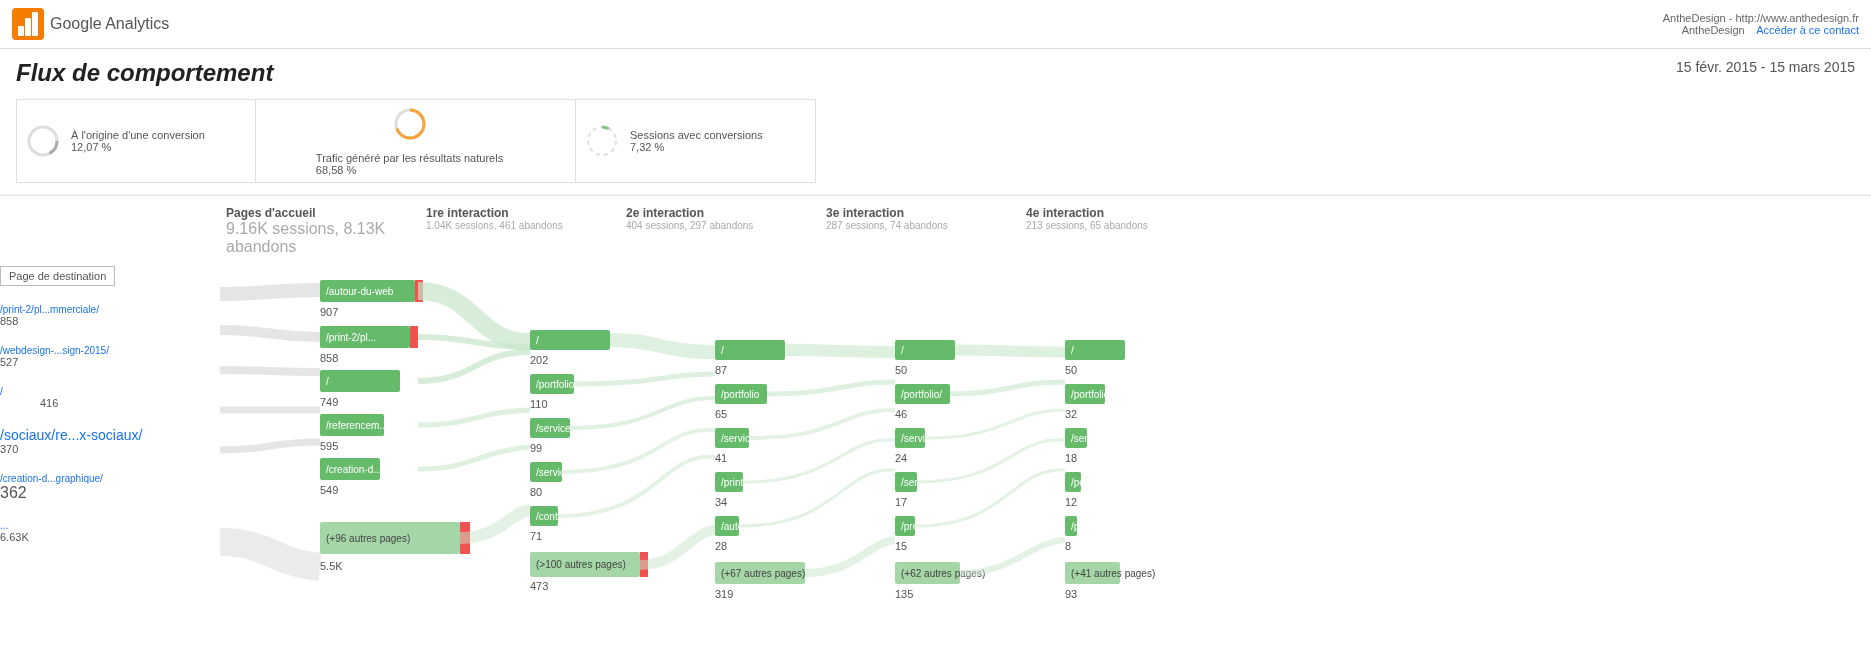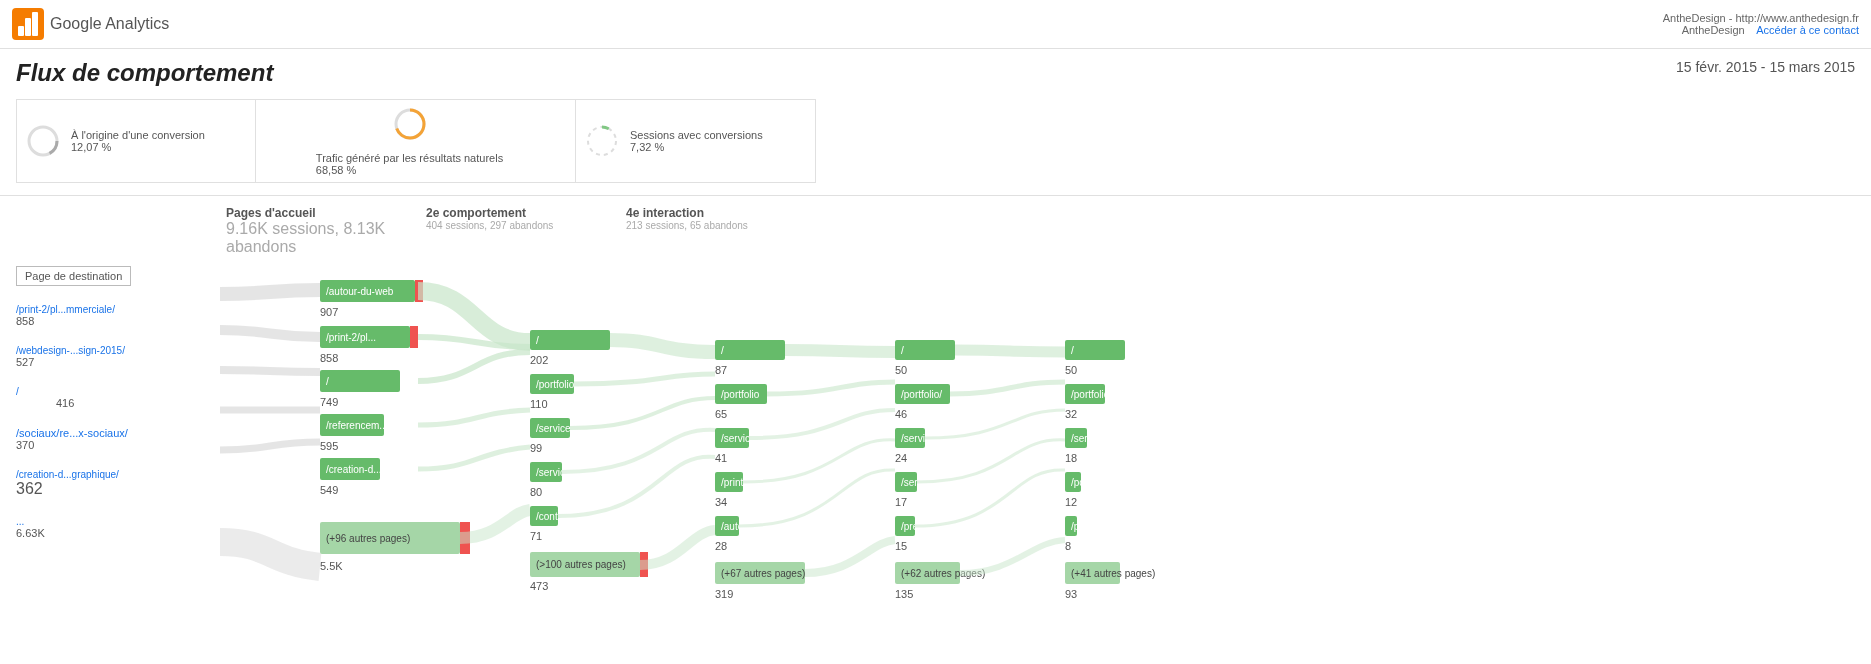--- a/index.html
+++ b/index.html
@@ -86,48 +86,56 @@
   </div>
 
   <div style="padding: 10px 0 0 0; overflow-x: auto;">
 
     <div style="display:flex; padding-left: 226px; margin-bottom:6px;">
       <div style="width:200px;flex-shrink:0;padding-right:10px;">
         <div style="font-size:12px;color:#555;font-weight:bold;">Pages d'accueil</div>
         <div style="font-size:16px;color:#aaa;">9.16K sessions, 8.13K abandons</div>
       </div>
       <div style="width:200px;flex-shrink:0;padding-right:10px;">
-        <div style="font-size:12px;color:#555;font-weight:bold;">2e comportement</div>
+        <div style="font-size:12px;color:#555;font-weight:bold;">1re interaction</div>
+        <div style="font-size:10px;color:#aaa;">1.04K sessions, 461 abandons</div>
+      </div>
+      <div style="width:200px;flex-shrink:0;padding-right:10px;">
+        <div style="font-size:12px;color:#555;font-weight:bold;">2e interaction</div>
         <div style="font-size:10px;color:#aaa;">404 sessions, 297 abandons</div>
+      </div>
+      <div style="width:200px;flex-shrink:0;padding-right:10px;">
+        <div style="font-size:12px;color:#555;font-weight:bold;">3e interaction</div>
+        <div style="font-size:10px;color:#aaa;">287 sessions, 74 abandons</div>
       </div>
       <div style="width:200px;flex-shrink:0;padding-right:10px;">
         <div style="font-size:12px;color:#555;font-weight:bold;">4e interaction</div>
         <div style="font-size:10px;color:#aaa;">213 sessions, 65 abandons</div>
       </div>
     </div>
 
     <div style="display:flex; align-items:flex-start; position:relative;">
 
-      <div style="width:220px;flex-shrink:0;padding-top:4px;padding-left:16px;">
+      <div style="width:220px;flex-shrink:0;padding-top:4px;">
         <div style="border:1px solid #bbb;padding:3px 8px;font-size:11px;color:#555;display:inline-block;margin-bottom:18px;background:#fff;">Page de destination</div>
         
         <div style="margin-bottom:18px;">
           <div style="font-size:10px;color:#1a73e8;cursor:pointer;">/print-2/pl...mmerciale/</div>
           <div style="font-size:11px;color:#555;">858</div>
         </div>
         <div style="margin-bottom:18px;">
           <div style="font-size:10px;color:#1a73e8;cursor:pointer;">/webdesign-...sign-2015/</div>
           <div style="font-size:11px;color:#555;">527</div>
         </div>
         <div style="margin-bottom:18px;">
           <div style="font-size:10px;color:#1a73e8;cursor:pointer;">/</div>
           <div style="font-size:11px;color:#555;margin-left:40px;">416</div>
         </div>
         <div style="margin-bottom:18px;">
-          <div style="font-size:11px;color:#1a73e8;cursor:pointer;">/sociaux/re...x-sociaux/</div>
+          <div style="font-size:14px;color:#1a73e8;cursor:pointer;">/sociaux/re...x-sociaux/</div>
           <div style="font-size:11px;color:#555;">370</div>
         </div>
         <div style="margin-bottom:18px;">
           <div style="font-size:10px;color:#1a73e8;cursor:pointer;">/creation-d...graphique/</div>
           <div style="font-size:16px;color:#555;">362</div>
         </div>
         <div style="margin-bottom:18px;">
           <div style="font-size:10px;color:#1a73e8;cursor:pointer;">...</div>
           <div style="font-size:11px;color:#555;">6.63K</div>
         </div>

